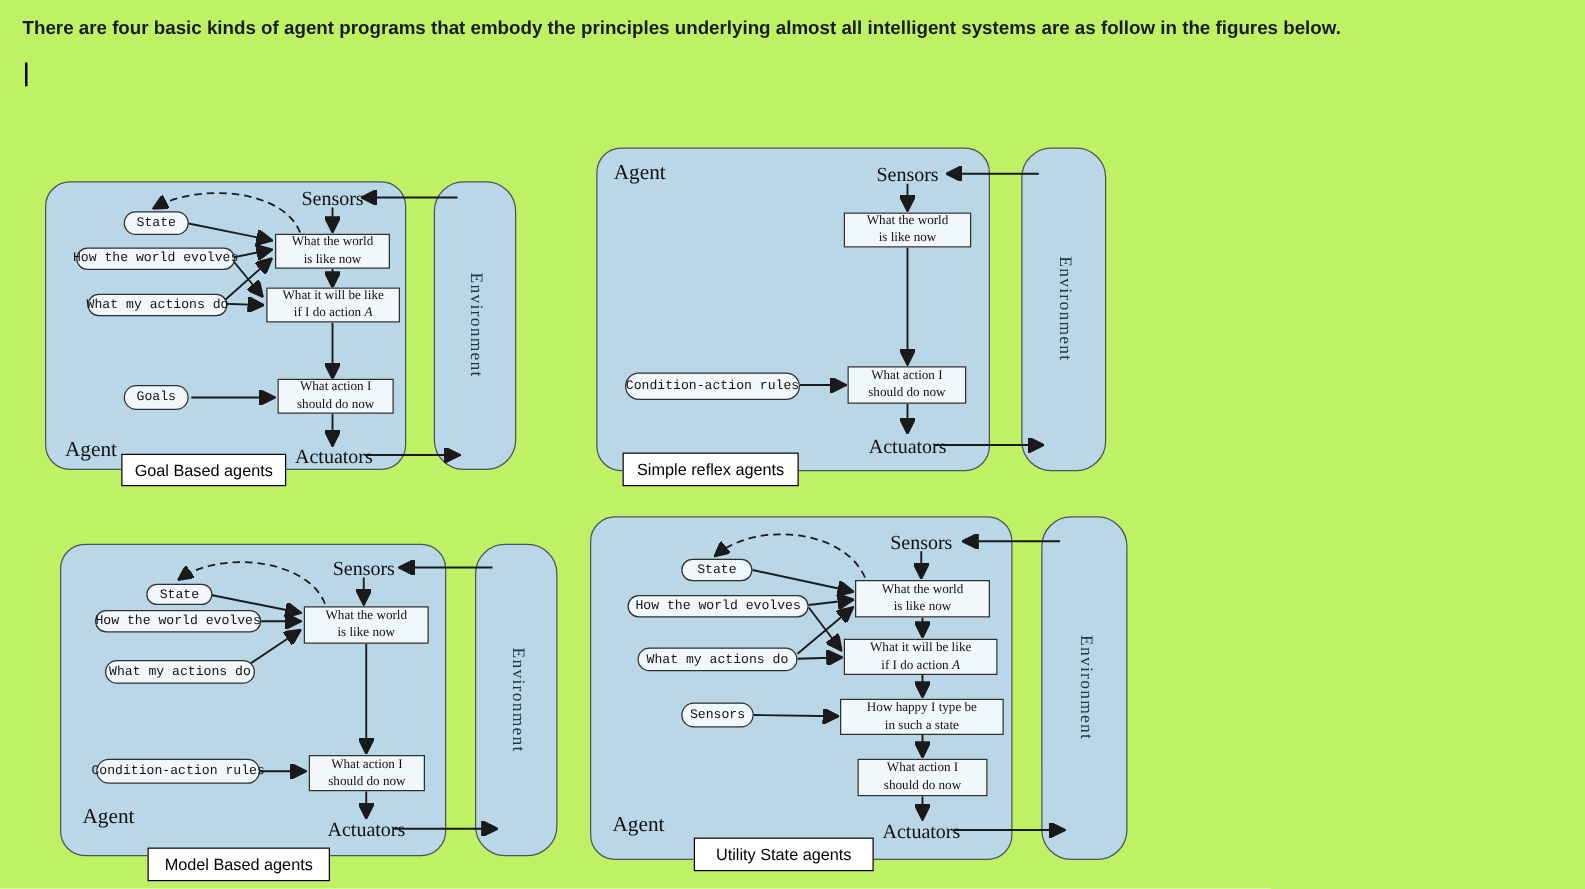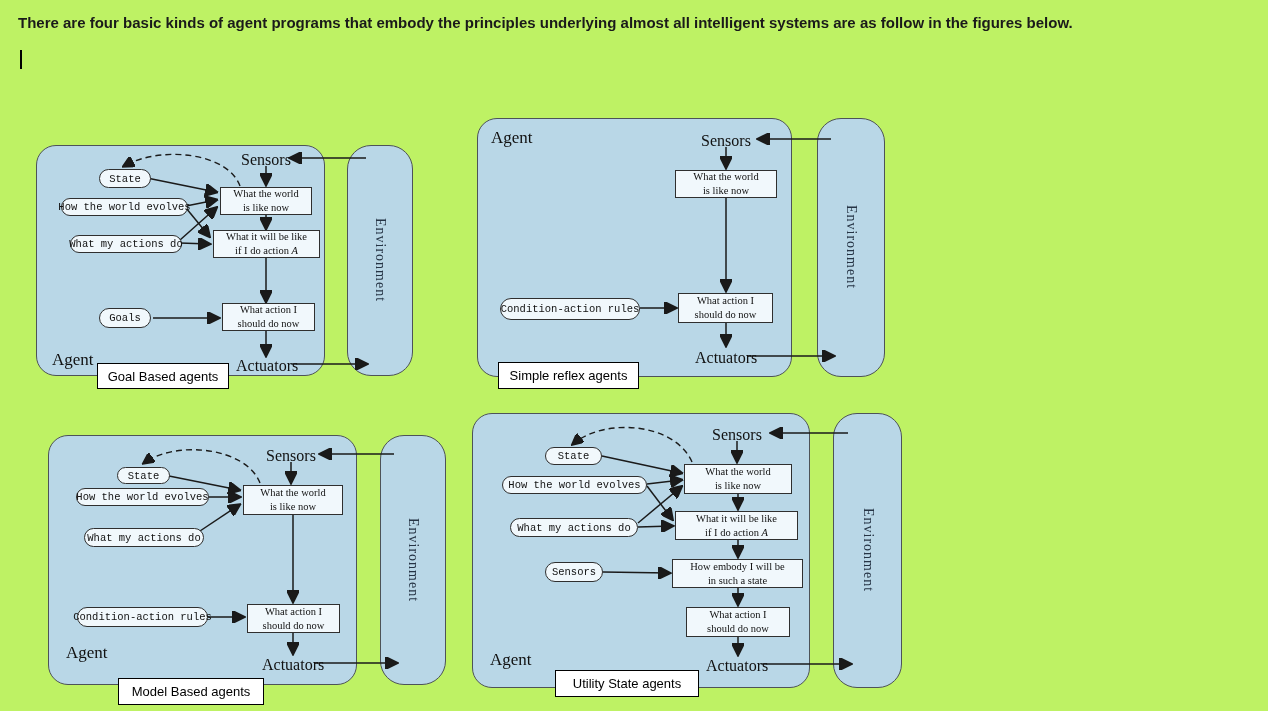--- a/index.html
+++ b/index.html
@@ -216,21 +216,21 @@
       </div>
     <div class="node-box" style="left:212px;top:51px;width:108px;height:30px;">
       <span>What the world</span>
         <span>is like now</span>
     </div>
     <div class="node-box" style="left:203px;top:98px;width:123px;height:29px;">
       <span>What it will be like</span>
       <span><span>if I do action </span><i>A</i></span>
     </div>
     <div class="node-box" style="left:200px;top:146px;width:131px;height:29px;">
-      <span>How embody I will be</span>
+      <span>How happy I type be</span>
         <span>in such a state</span>
     </div>
     <div class="node-box" style="left:214px;top:194px;width:104px;height:30px;">
       <span>What action I</span>
         <span>should do now</span>
     </div>
     <div class="agent-label" style="left:18px;top:237px;">Agent</div>
     <div class="io-label" style="left:234px;top:244px;">Actuators</div>
     <div class="caption" style="left:83px;top:257px;width:142px;height:25px;">Utility State agents</div>
   </div>

